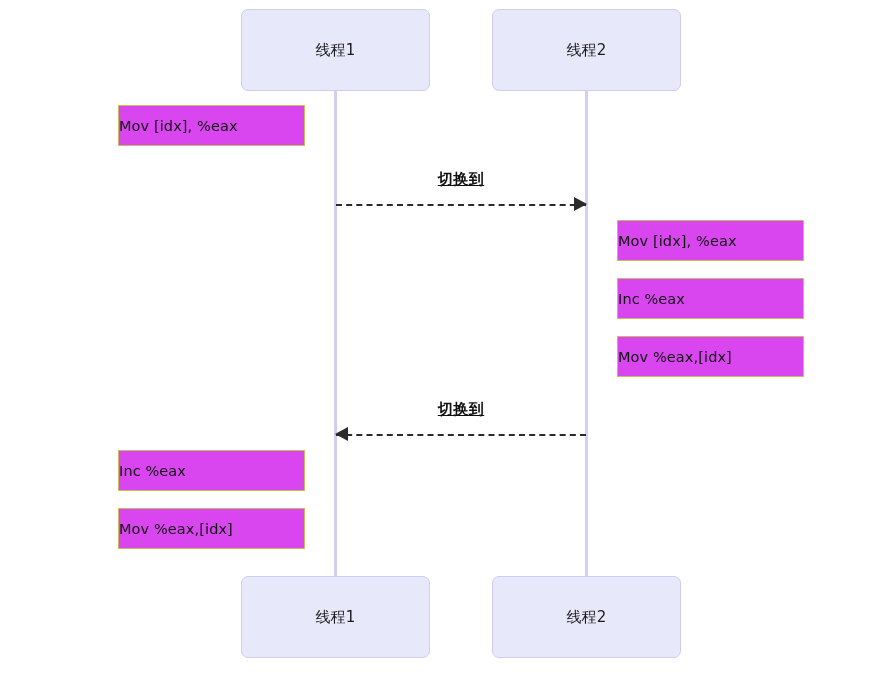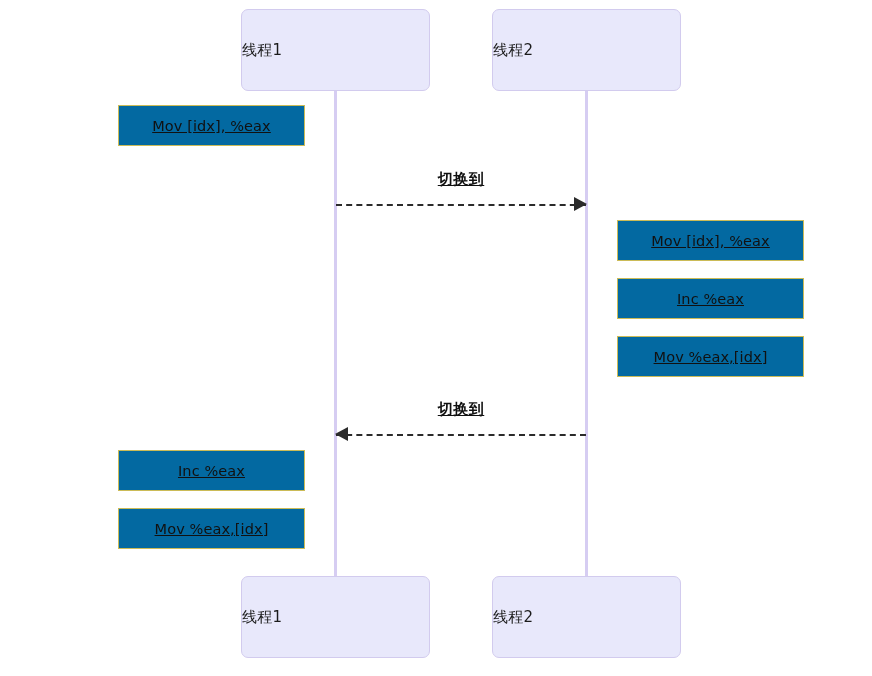--- a/index.html
+++ b/index.html
@@ -28,39 +28,38 @@
 
   
   .participant {
     position: absolute;
     box-sizing: border-box;
     background: #e8e8fb;
     border: 1px solid #d2cbee;
     border-radius: 7px;
     display: flex;
     align-items: center;
-    justify-content: flex-start;
+    justify-content: center;
     color: #1b1b1b;
     font-size: 15px;
     letter-spacing: .2px;
   }
 
   
   .note {
     position: absolute;
     box-sizing: border-box;
-    background: #0369a1;
+    background: #d946ef;
     border: 1px solid #cbbb57;
     display: flex;
     align-items: center;
-    justify-content: center;
+    justify-content: flex-start;
     color: #111111;
     font-size: 14.5px;
     letter-spacing: .1px;
-    text-decoration: underline;
   }
 
   
   .message {
     position: absolute;
     height: 22px;
   }
   .msg-line {
     position: absolute;
     left: 0;

